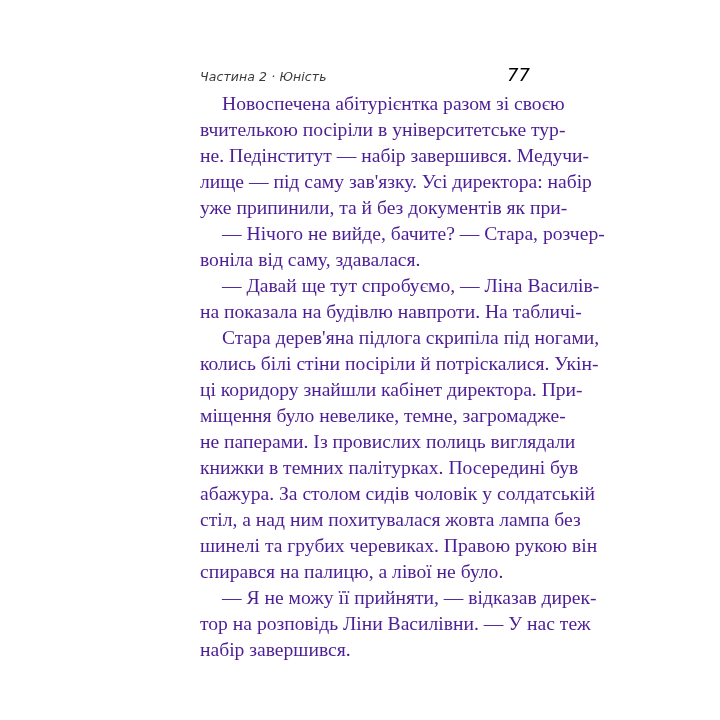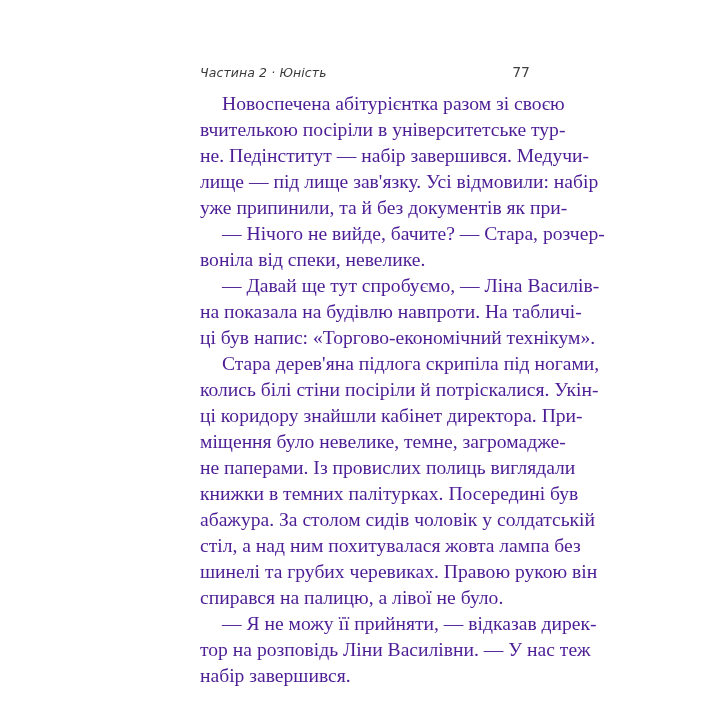--- a/index.html
+++ b/index.html
@@ -7,21 +7,21 @@
       width: 720px; height: 720px; background: #ffffff; position: relative; overflow: hidden;
       font-family: "DejaVu Serif", "Liberation Serif", serif; color: #2a2a2a;
     }
     .page { position: absolute; left: 0; top: 0; width: 720px; height: 655px; }
     .header {
       position: absolute; left: 200px; top: 64px; width: 330px; height: 20px;
       display: flex; justify-content: space-between; align-items: baseline;
       font-family: "DejaVu Sans", "Liberation Sans", sans-serif; color: #3a3a3a;
     }
     .running-head { font-style: italic; font-size: 12.5px; letter-spacing: 0.1px; }
-    .folio { font-size: 14px; color: #404040; }
+    .folio { font-size: 18px; color: #000000; font-style: italic; }
     .body-text {
       position: absolute; left: 200px; top: 91px; width: 332px;
       font-family: "Liberation Serif", "DejaVu Serif", serif;
       font-size: 19.6px; line-height: 26px; color: #4c1d95;
     }
     .line { display: block; white-space: nowrap; height: 26px; text-align: justify; text-align-last: justify; }
     .line.indent { padding-left: 22px; }
     .line.last { text-align-last: left; }
   </style>
 </head>
@@ -29,27 +29,26 @@
 
 <div class="page">
   <div class="header">
     <span class="running-head">Частина 2 · Юність</span>
     <span class="folio">77</span>
   </div>
   <div class="body-text" id="body-text">
       <span class="line indent">Новоспечена абітурієнтка разом зі своєю</span>
       <span class="line">вчителькою посіріли в університетське тур-</span>
       <span class="line">не. Педінститут — набір завершився. Медучи-</span>
-      <span class="line">лище — під лище зав'язку. Усі відмовили: набір</span>
+      <span class="line">лище — під саму зав'язку. Усі директора: набір</span>
       <span class="line">уже припинили, та й без документів як при-</span>
       <span class="line indent">— Нічого не вийде, бачите? — Стара, розчер-</span>
-      <span class="line last">воніла від спеки, невелике.</span>
+      <span class="line last">воніла від саму, здавалася.</span>
       <span class="line indent">— Давай ще тут спробуємо, — Ліна Василів-</span>
       <span class="line">на показала на будівлю навпроти. На табличі-</span>
-      <span class="line last">ці був напис: «Торгово-економічний технікум».</span>
       <span class="line indent">Стара дерев'яна підлога скрипіла під ногами,</span>
       <span class="line">колись білі стіни посіріли й потріскалися. Укін-</span>
       <span class="line">ці коридору знайшли кабінет директора. При-</span>
       <span class="line">міщення було невелике, темне, загромадже-</span>
       <span class="line">не паперами. Із провислих полиць виглядали</span>
       <span class="line">книжки в темних палітурках. Посередині був</span>
       <span class="line">абажура. За столом сидів чоловік у солдатській</span>
       <span class="line">стіл, а над ним похитувалася жовта лампа без</span>
       <span class="line">шинелі та грубих черевиках. Правою рукою він</span>
       <span class="line last">спирався на палицю, а лівої не було.</span>

